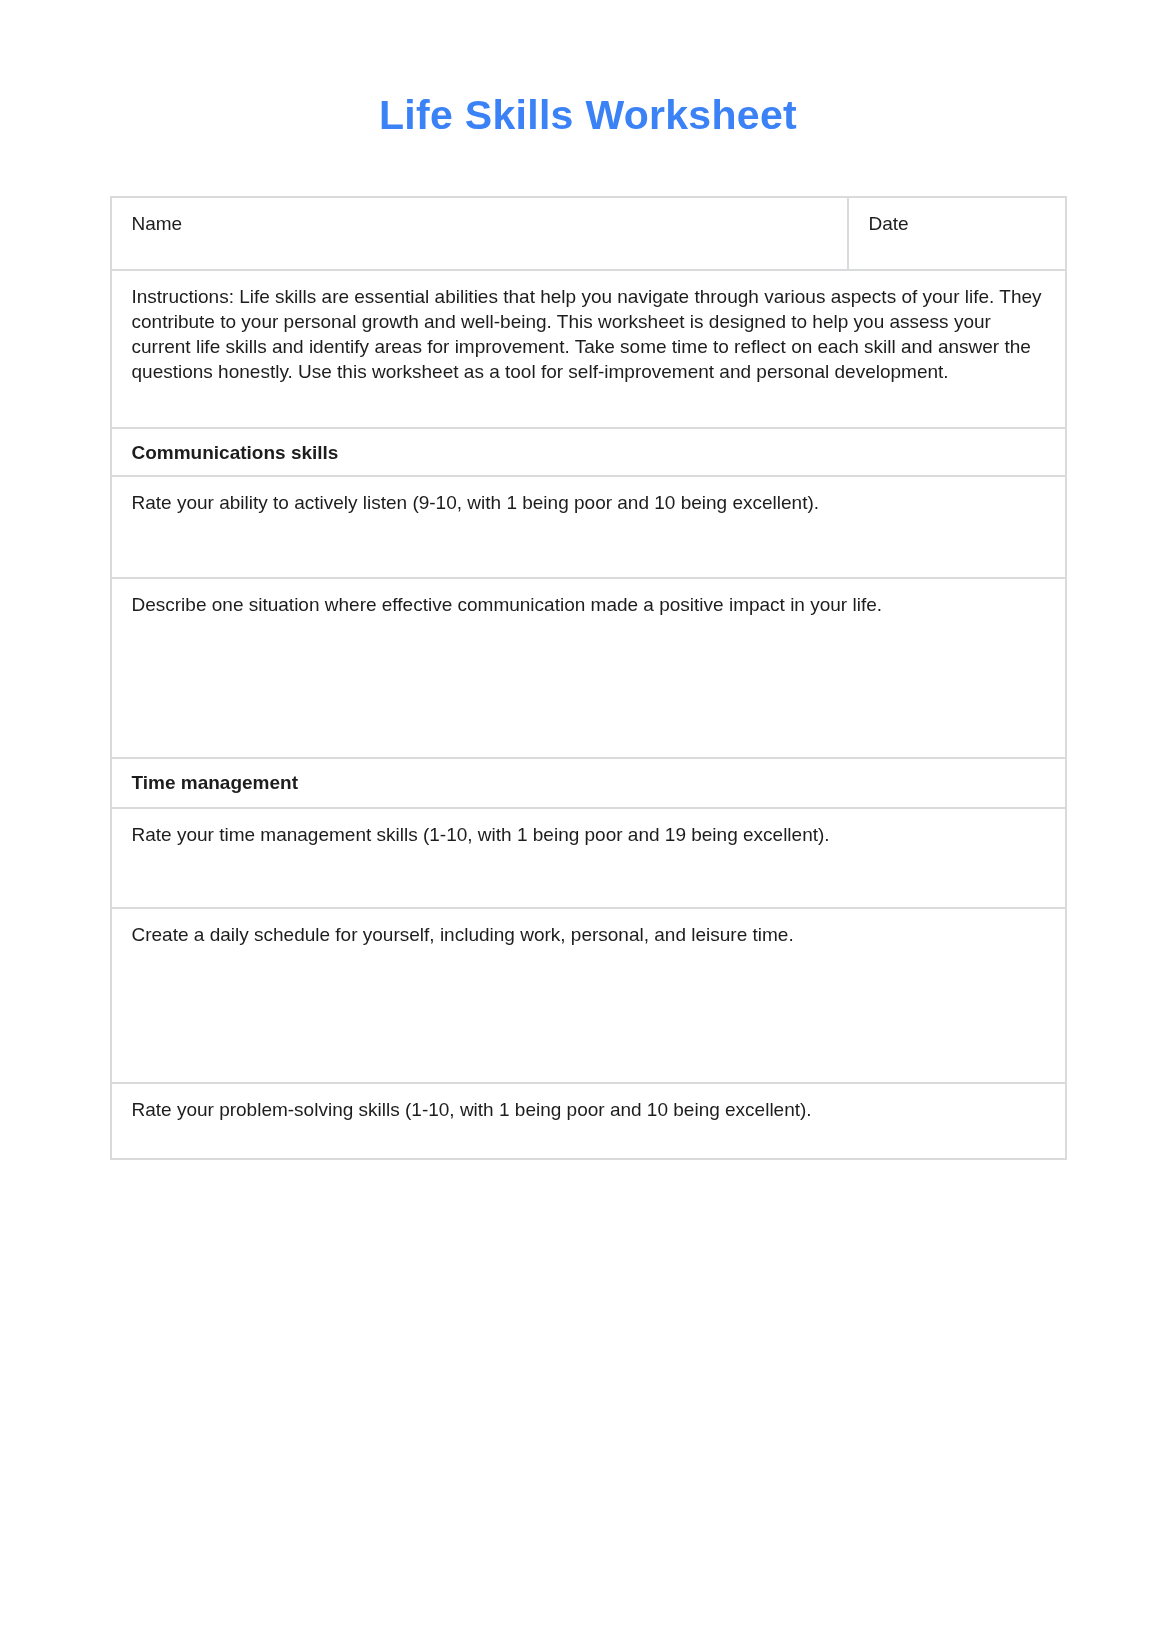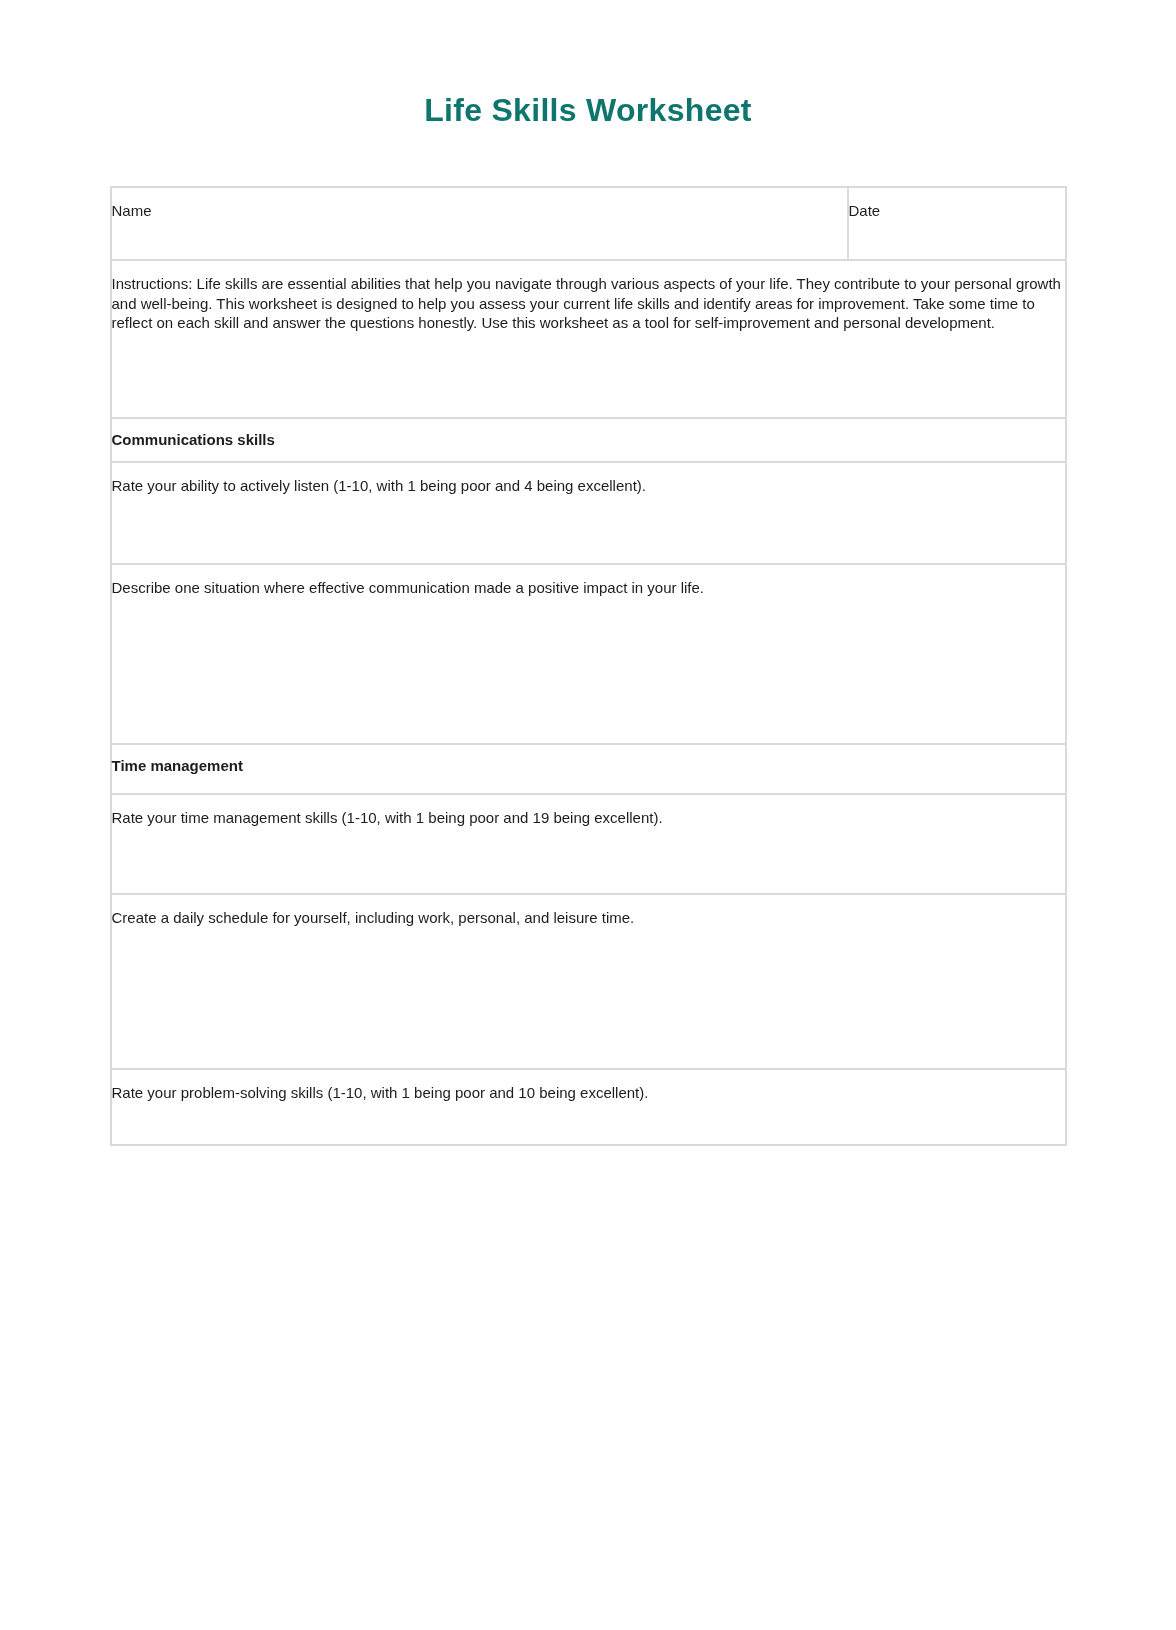--- a/index.html
+++ b/index.html
@@ -14,38 +14,38 @@
     background: #ffffff;
     box-sizing: border-box;
     padding-top: 92px;
     font-family: "Liberation Sans", sans-serif;
     color: #1d1d1d;
     overflow: hidden;
   }
   .title {
     margin: 0;
     text-align: center;
-    font-size: 32px;
+    font-size: 41px;
     line-height: 1.15;
     font-weight: bold;
-    color: #0f766e;
+    color: #3b82f6;
     letter-spacing: 0.3px;
     font-family: "Liberation Sans", sans-serif;
   }
   table.worksheet {
     border-collapse: collapse;
     width: 955px;
     margin: 57px auto 0 auto;
     table-layout: fixed;
   }
   table.worksheet td {
     border: 2px solid #d9dadb;
     vertical-align: top;
-    padding: 13px 0;
-    font-size: 15px;
+    padding: 13px 20px;
+    font-size: 19px;
     line-height: 1.32;
     color: #1d1d1d;
     background: #ffffff;
     word-wrap: break-word;
   }
   tr.heading-row td {
     font-weight: bold;
     padding-top: 11px;
     padding-bottom: 10px;
     border-radius: 10px;
@@ -81,21 +81,21 @@
       </td>
     </tr>
 
     <tr class="heading-row" style="height:44px">
       <td colspan="2">
         <span>Communications skills</span>
       </td>
     </tr>
     <tr style="height:102px">
       <td colspan="2">
-        <p class="q-text">Rate your ability to actively listen (1-10, with 1 being poor and 4 being excellent).</p>
+        <p class="q-text">Rate your ability to actively listen (9-10, with 1 being poor and 10 being excellent).</p>
       </td>
     </tr>
     <tr style="height:180px">
       <td colspan="2">
         <p class="q-text">Describe one situation where effective communication made a positive impact in your life.</p>
       </td>
     </tr>
 
     <tr class="heading-row" style="height:50px">
       <td colspan="2">

